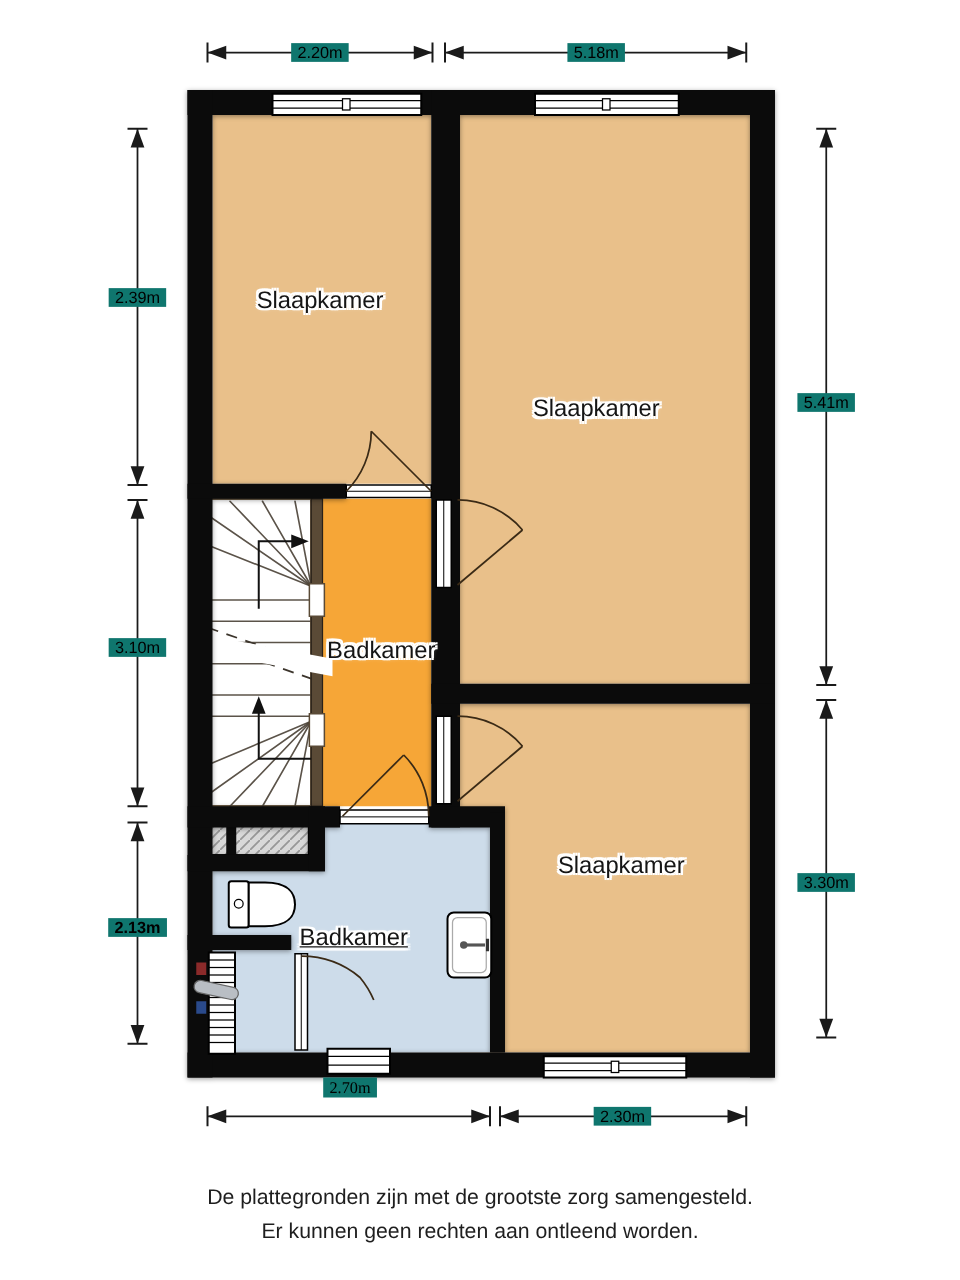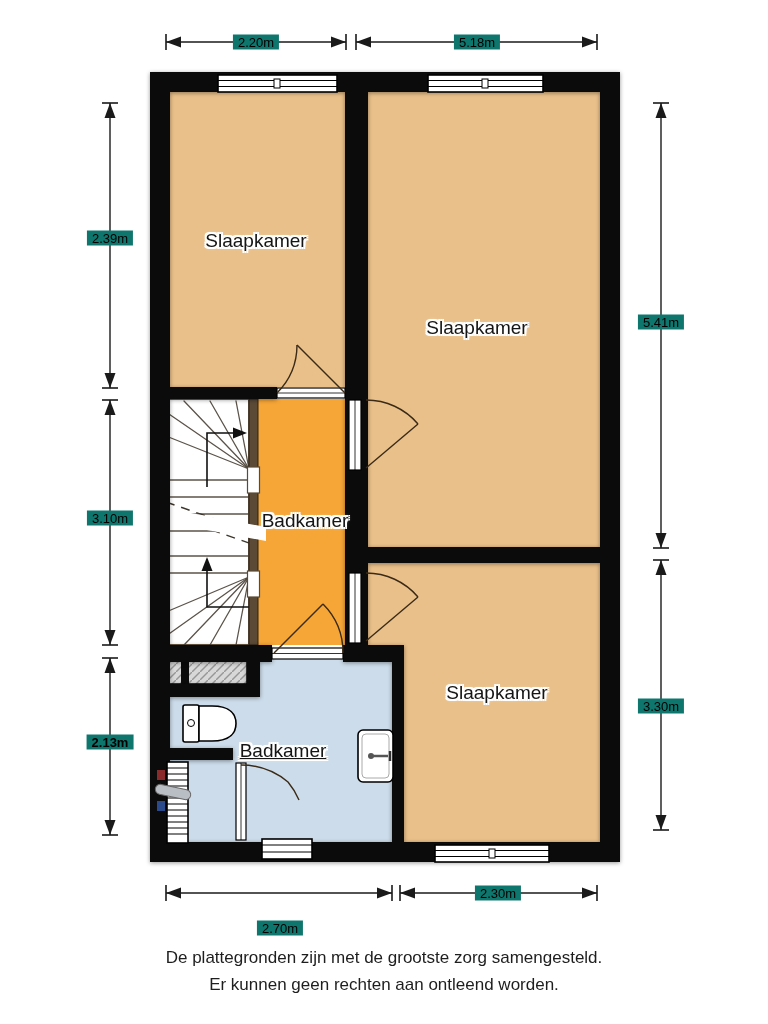--- a/index.html
+++ b/index.html
@@ -245,21 +245,21 @@
 </svg>
 
 <div class="label room-label" style="left:256px;top:241px;">Slaapkamer</div>
 <div class="label room-label" style="left:477px;top:328px;">Slaapkamer</div>
 <div class="label room-label" style="left:497px;top:693px;">Slaapkamer</div>
 <div class="label room-label" style="left:305px;top:521px;">Badkamer</div>
 <div class="label room-label" style="left:283px;top:751px;text-decoration:underline;">Badkamer</div>
 
 <div class="label dim-label" style="left:256px;top:42px;">2.20m</div>
 <div class="label dim-label" style="left:477px;top:42px;">5.18m</div>
-<div class="label dim-label" style="left:280px;top:928px;">2.70m</div>
+<div class="label dim-label" style="left:280px;top:870px;font-family:Liberation Serif, serif;">2.70m</div>
 <div class="label dim-label" style="left:498px;top:893px;text-align:right;">2.30m</div>
 <div class="label dim-label" style="left:110px;top:238px;">2.39m</div>
 <div class="label dim-label" style="left:110px;top:518px;text-align:center;">3.10m</div>
 <div class="label dim-label" style="left:110px;top:742px;font-weight:bold;">2.13m</div>
 <div class="label dim-label" style="left:661px;top:322px;text-align:center;">5.41m</div>
 <div class="label dim-label" style="left:661px;top:692px;margin-top:14px;">3.30m</div>
 
 <div class="disclaimer" style="top:975px;">Er kunnen geen rechten aan ontleend worden.</div>
 <div class="disclaimer" style="top:948px;">De plattegronden zijn met de grootste zorg samengesteld.</div>
 

